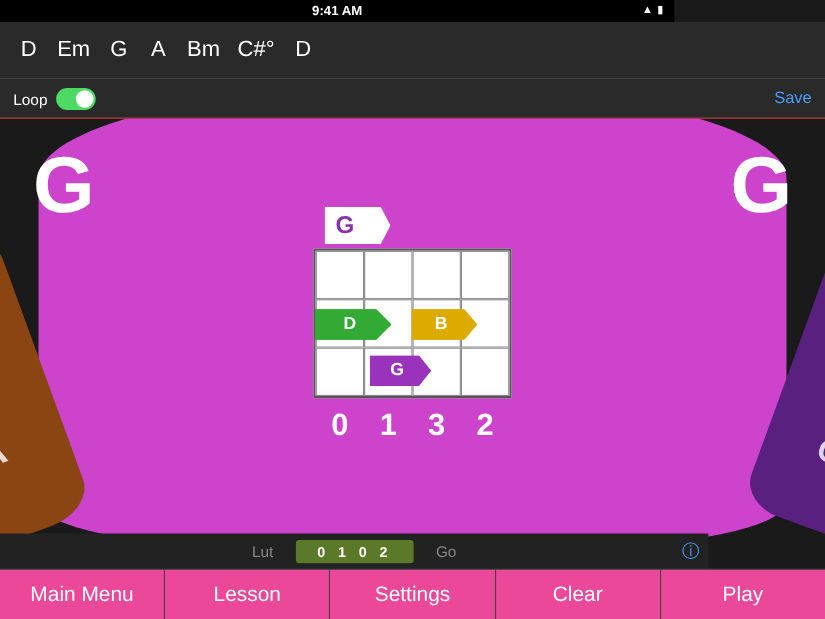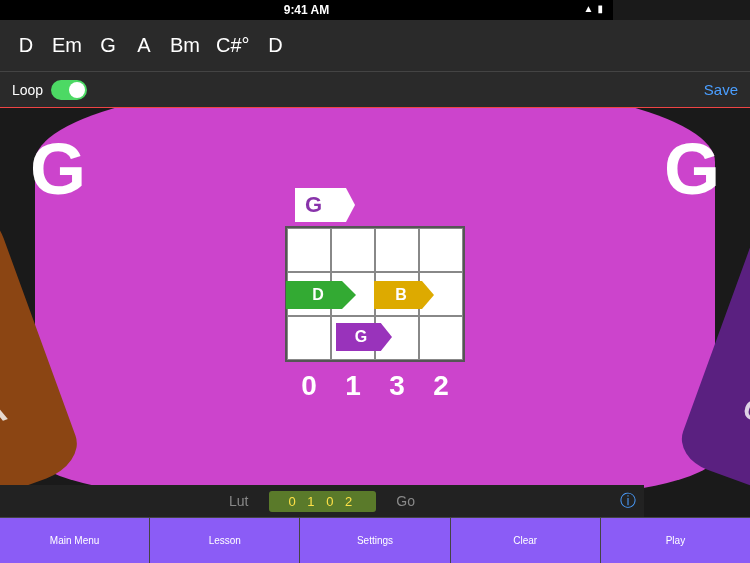--- a/index.html
+++ b/index.html
@@ -297,25 +297,26 @@
       left: 0;
       z-index: 50;
     }
     .mini-prev, .mini-next {
       color: #888;
       font-size: 14px;
       padding: 0 20px;
     }
     .mini-current {
       background: #5a7a2a;
-      color: #fde047;
+      color: #ffffff;
       font-size: 13px;
       padding: 3px 20px;
       border-radius: 3px;
       letter-spacing: 4px;
+      font-weight: bold;
     }
     .info-btn {
       position: absolute;
       right: 8px;
       color: #4a9eff;
       font-size: 16px;
     }
 
     
     #bottom-nav {
@@ -330,23 +331,23 @@
       left: 0;
       z-index: 100;
     }
     .nav-btn {
       flex: 1;
       height: 100%;
       display: flex;
       align-items: center;
       justify-content: center;
       color: #fff;
-      font-size: 10px;
+      font-size: 19px;
       border: none;
-      background: #8b5cf6;
+      background: #ec4899;
       border-right: 1px solid #444;
       cursor: pointer;
     }
     .nav-btn:last-child { border-right: none; }
   </style>
 </head>
 <body>
 
 <div id="status-bar">
   <span class="status-time">9:41 AM</span>

